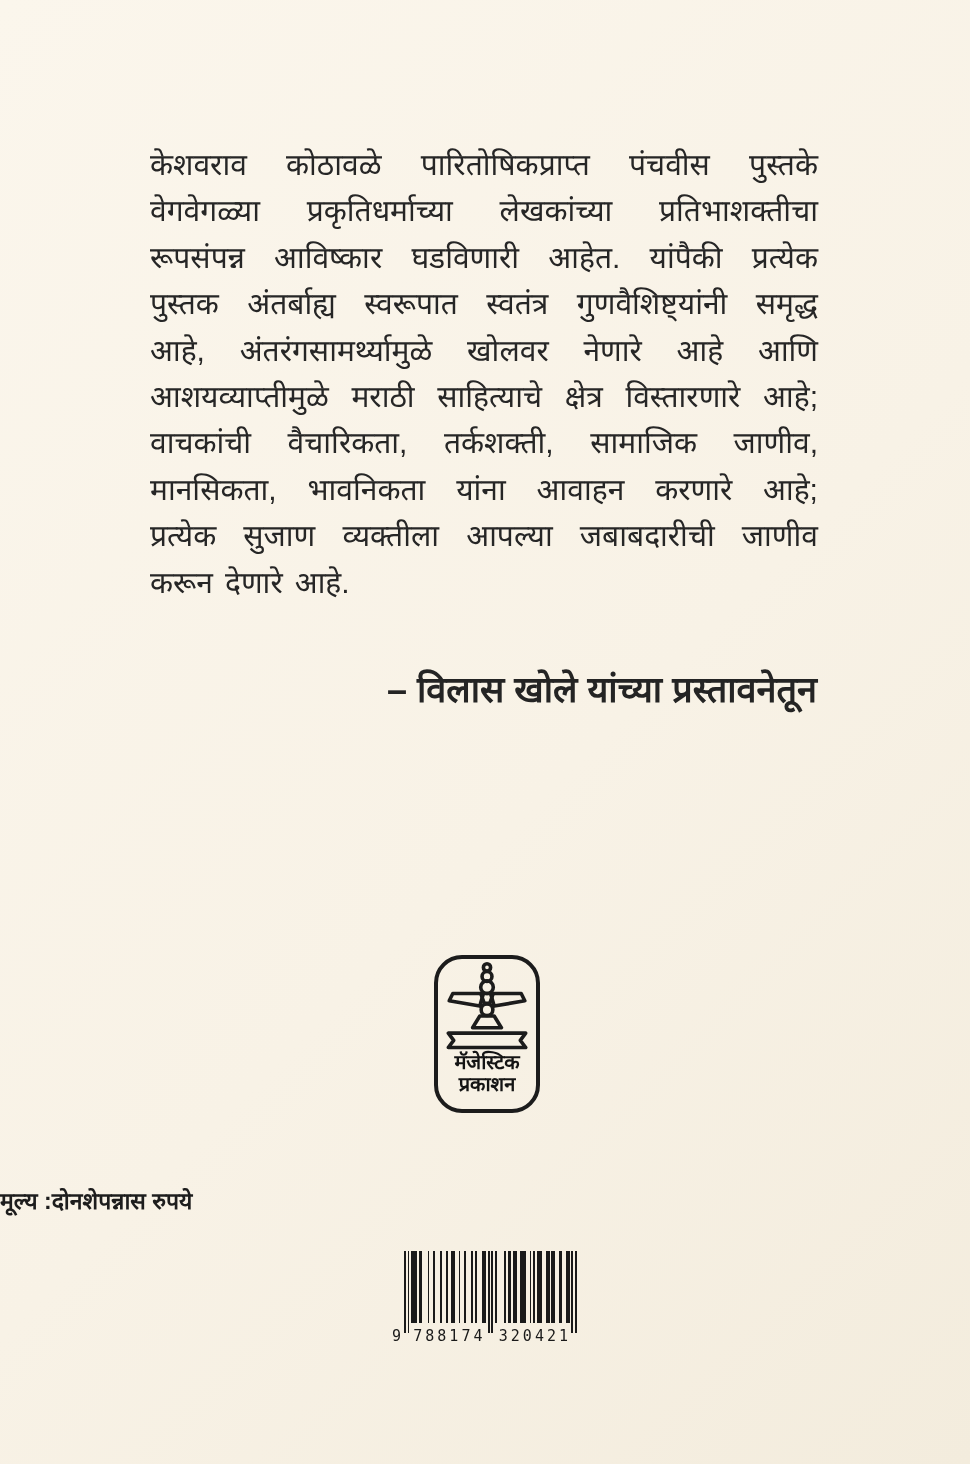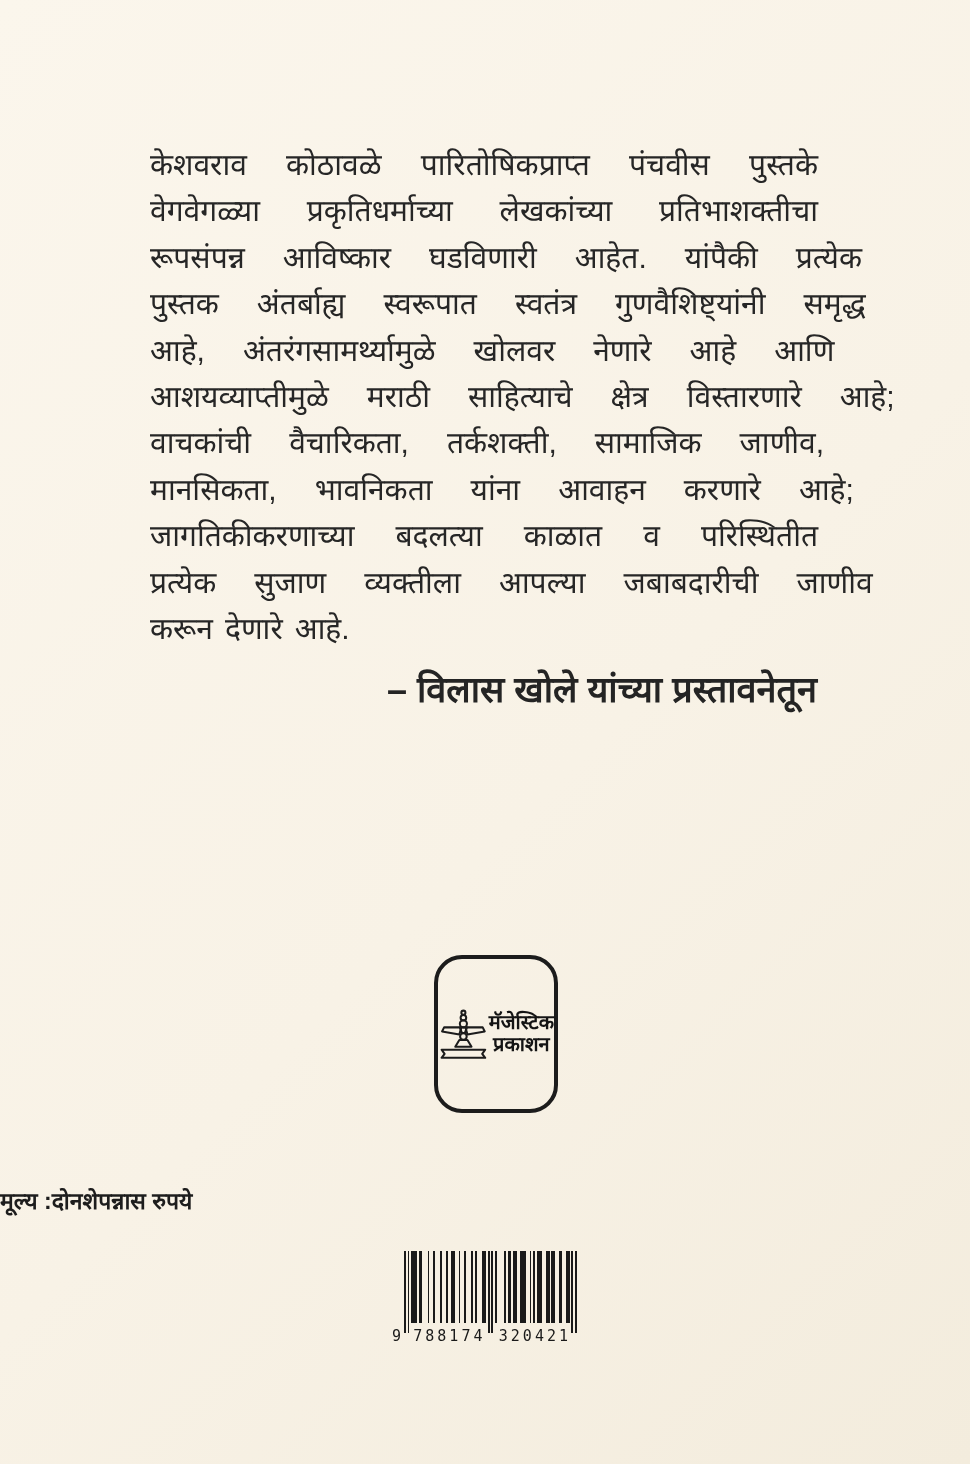--- a/index.html
+++ b/index.html
@@ -11,33 +11,33 @@
     color:#262626;
     overflow:hidden;
   }
   
   .blurb{
     position:absolute;left:150px;top:143px;width:668px;
     font-size:30px;color:#262626;
   }
   .blurb .line{
     display:flex;justify-content:space-between;
-    height:46.4px;align-items:flex-start;white-space:nowrap;gap:38px;
+    height:46.4px;align-items:flex-start;white-space:nowrap;
   }
   .blurb .line.no-justify{justify-content:flex-start;gap:12px;}
   .attribution{
     position:absolute;top:664px;right:153px;
     font-size:36px;font-weight:700;color:#242424;
   }
   
   .logo-box{
-    position:absolute;left:434px;top:955px;width:124px;height:158px;
+    position:absolute;left:434px;top:955px;width:106px;height:158px;
     border:4px solid #1c1c1c;border-radius:28px;
     box-sizing:border-box;
-    display:flex;flex-direction:row;align-items:center;
+    display:flex;flex-direction:column;align-items:center;
   }
   .logo-lamp{margin-top:2px;}
   .logo-text{
     text-align:center;font-weight:700;font-size:20px;line-height:22px;
     color:#141414;letter-spacing:0px;margin-top:-2px;
   }
   
   .price-line{
     position:absolute;left:0;top:1184px;width:100%;
     text-align:left;font-size:23px;font-weight:700;color:#1d1d1d;
@@ -108,27 +108,20 @@
         <span>सामाजिक</span>
         <span>जाणीव,</span>
       </div>
       <div class="line">
         <span>मानसिकता,</span>
         <span>भावनिकता</span>
         <span>यांना</span>
         <span>आवाहन</span>
         <span>करणारे</span>
         <span>आहे;</span>
-      </div>
-      <div class="line">
-        <span>जागतिकीकरणाच्या</span>
-        <span>बदलत्या</span>
-        <span>काळात</span>
-        <span>व</span>
-        <span>परिस्थितीत</span>
       </div>
       <div class="line">
         <span>प्रत्येक</span>
         <span>सुजाण</span>
         <span>व्यक्तीला</span>
         <span>आपल्या</span>
         <span>जबाबदारीची</span>
         <span>जाणीव</span>
       </div>
       <div class="line no-justify">

